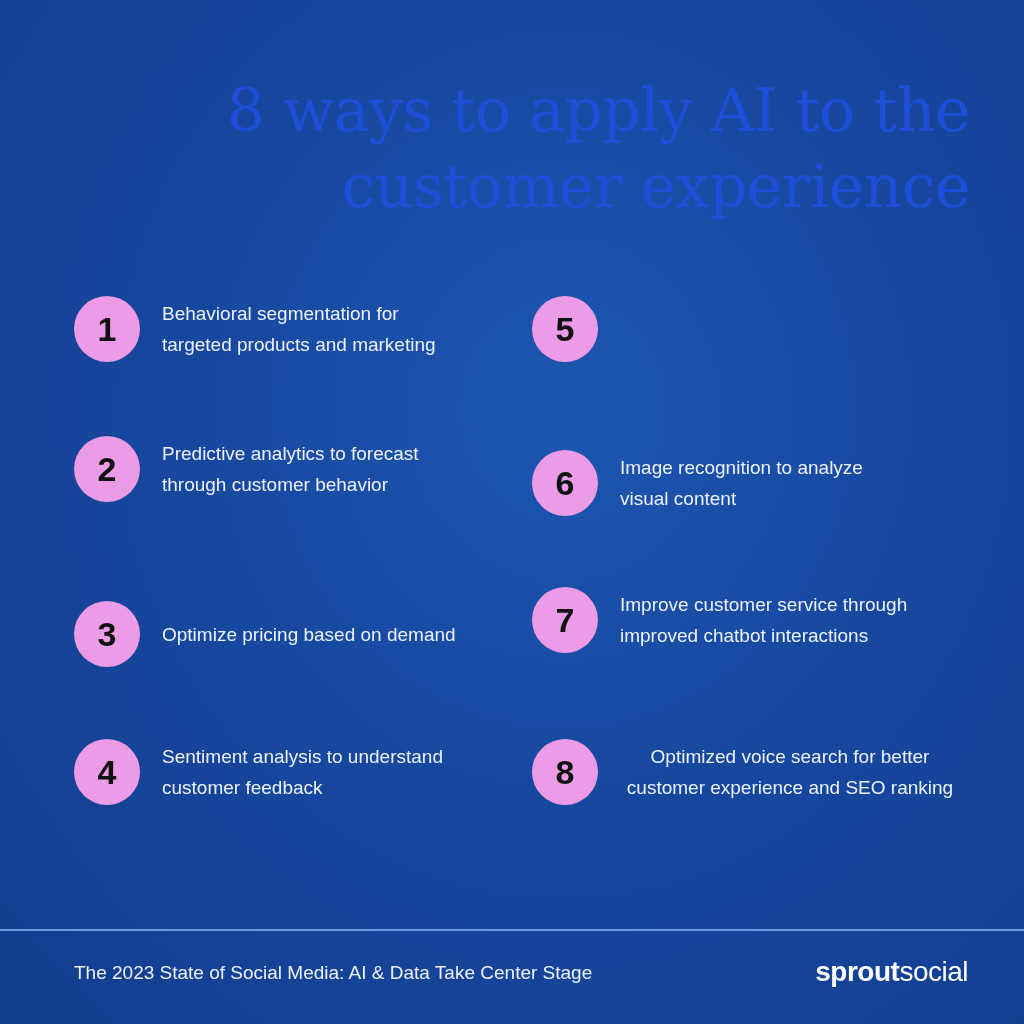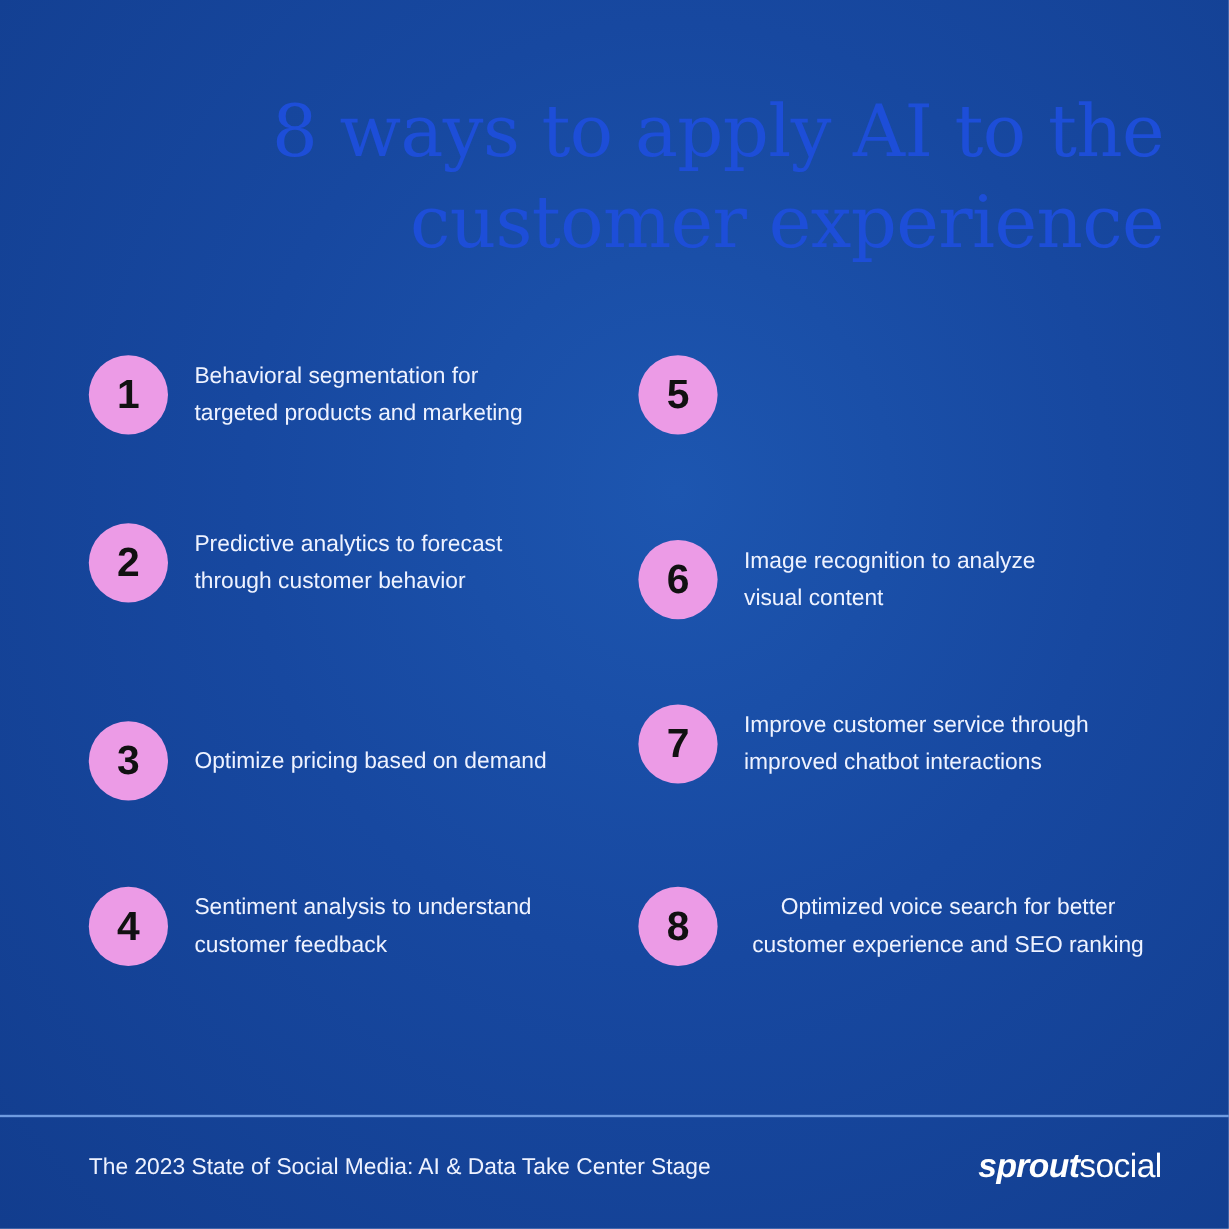--- a/index.html
+++ b/index.html
@@ -35,21 +35,21 @@
   }
   .footer-text {
     position:absolute; left:60px; top:962px;
     font-family:"Liberation Sans", sans-serif; font-size:19px; color:#eef2ff;margin-left:14px;
   }
   .logo {
     position:absolute; right:56px; top:956px;
     font-family:"Liberation Sans", sans-serif; font-size:28px; color:#fff;
     letter-spacing:-0.5px;
   }
-  .logo b { font-weight:bold;font-style:italic; }
+  .logo b { font-weight:bold; }
 </style>
 </head>
 <body>
 
 <div class="title">
   <div>8 ways to apply AI to the</div>
   <div>customer experience</div>
 </div>
 
 <div class="item" style="left:74px; top:296px;">

